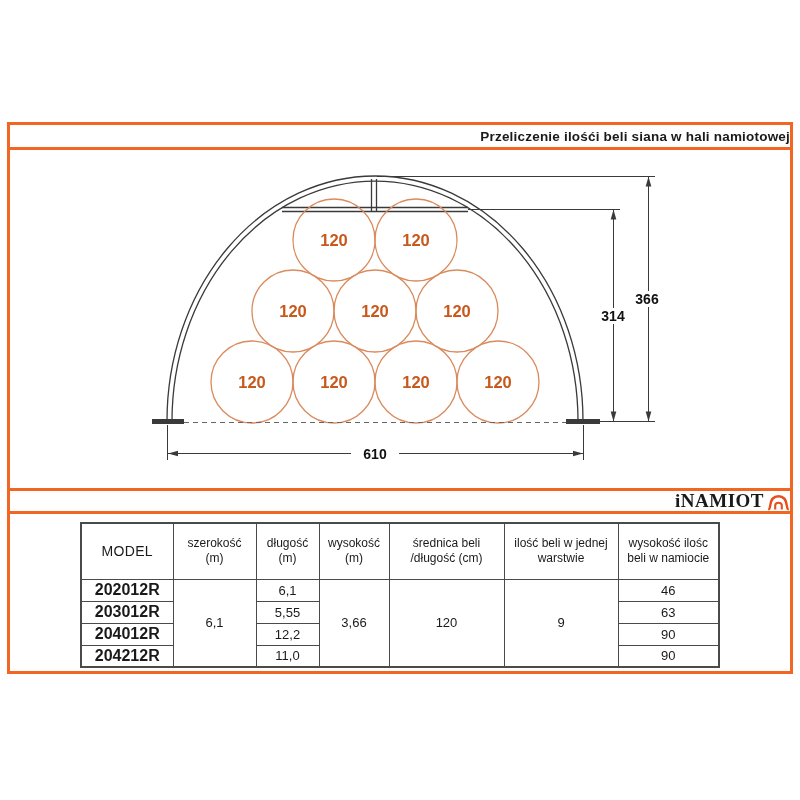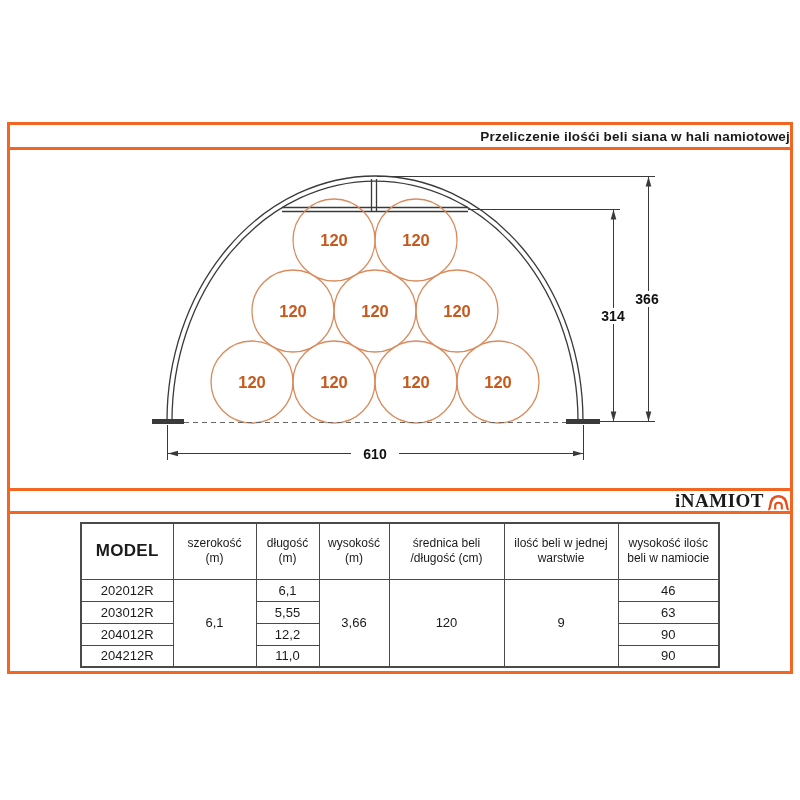--- a/index.html
+++ b/index.html
@@ -33,22 +33,22 @@
     width:638px;background:#fff;
   }
   table.spec th,table.spec td{
     border:1.5px solid #4a4a4a;text-align:center;vertical-align:middle;
     padding:0 2px;box-sizing:border-box;
   }
   table.spec{border:2px solid #4a4a4a;}
   table.spec thead tr{height:56px;}
   table.spec tbody tr{height:22px;}
   th.hdr{font-weight:normal;font-size:12px;line-height:1.3;white-space:pre-line;}
-  th.hdr-model{font-weight:bold;font-size:17px;letter-spacing:.3px;}
-  td.model{font-weight:normal;font-size:13px;margin-top:30px;}
+  th.hdr-model{font-weight:normal;font-size:14px;letter-spacing:.3px;}
+  td.model{font-weight:bold;font-size:16px;margin-top:30px;}
   td.val{font-size:13px;margin-top:31px;}
   
   .bale-label{font:bold 16.5px "Liberation Sans",sans-serif;fill:#C7591D;}
   .dim-label{font:bold 14px "Liberation Sans",sans-serif;fill:#111111;}
 </style>
 </head>
 <body>
 
 <div class="frame">
 

